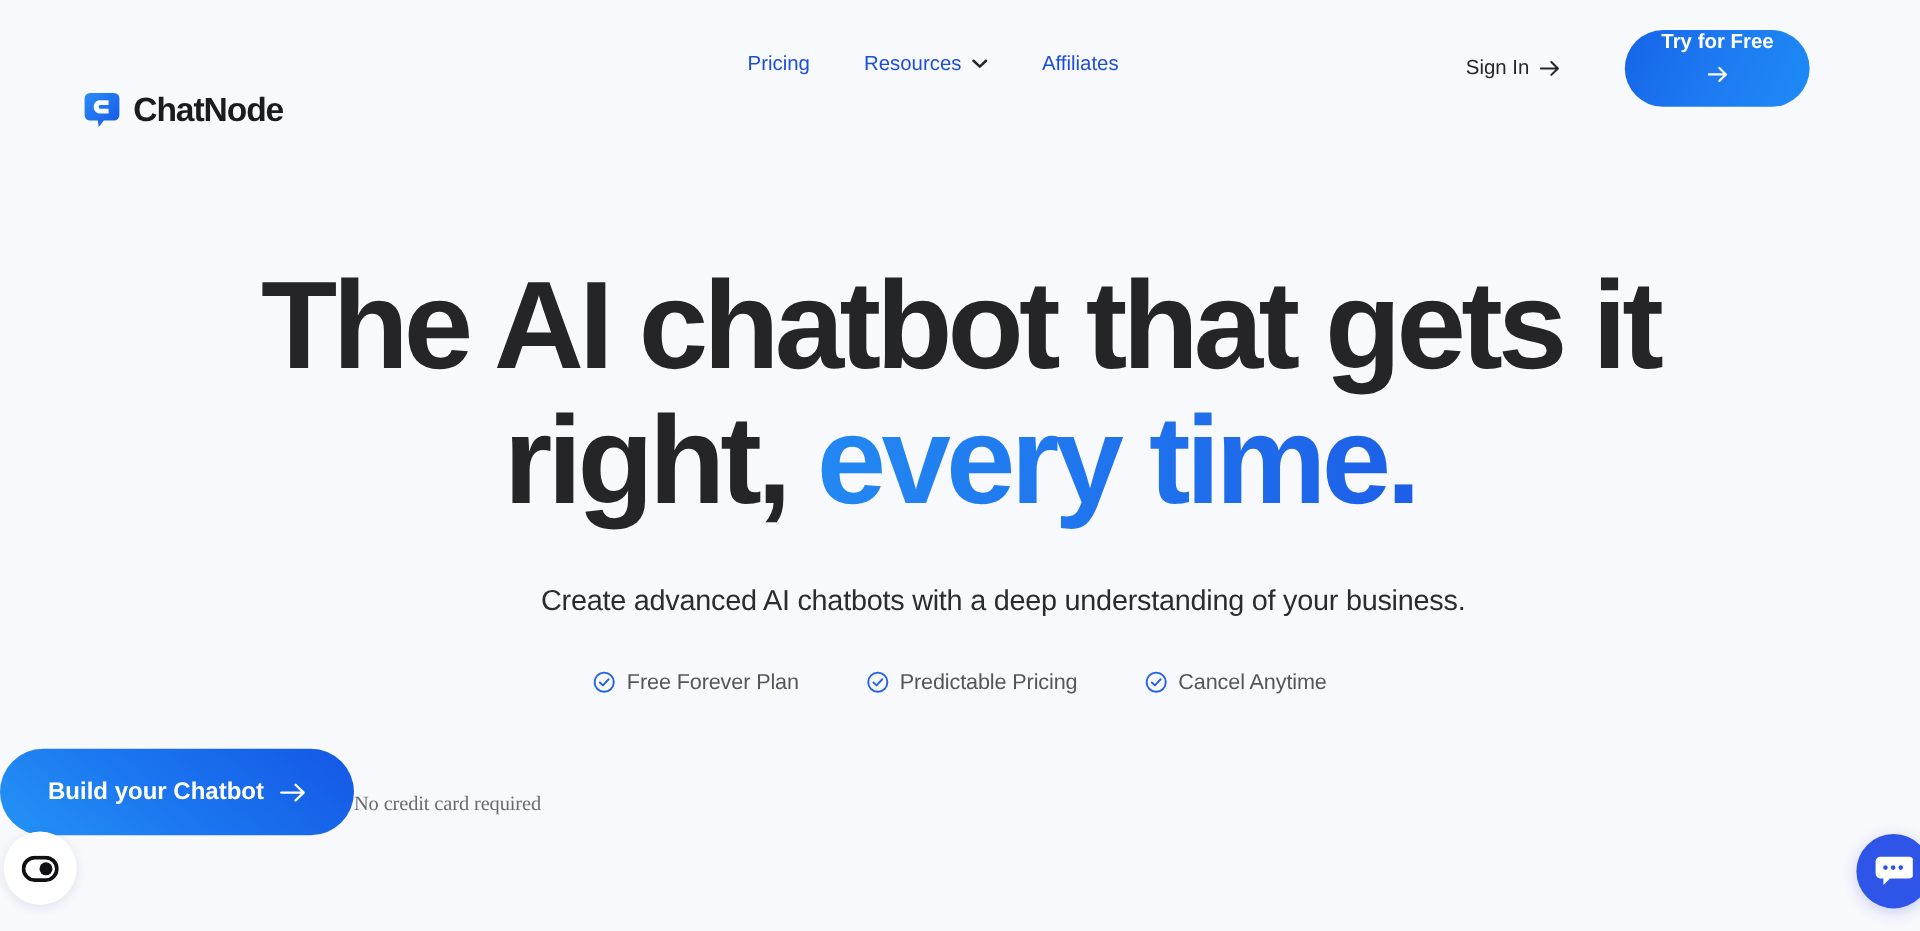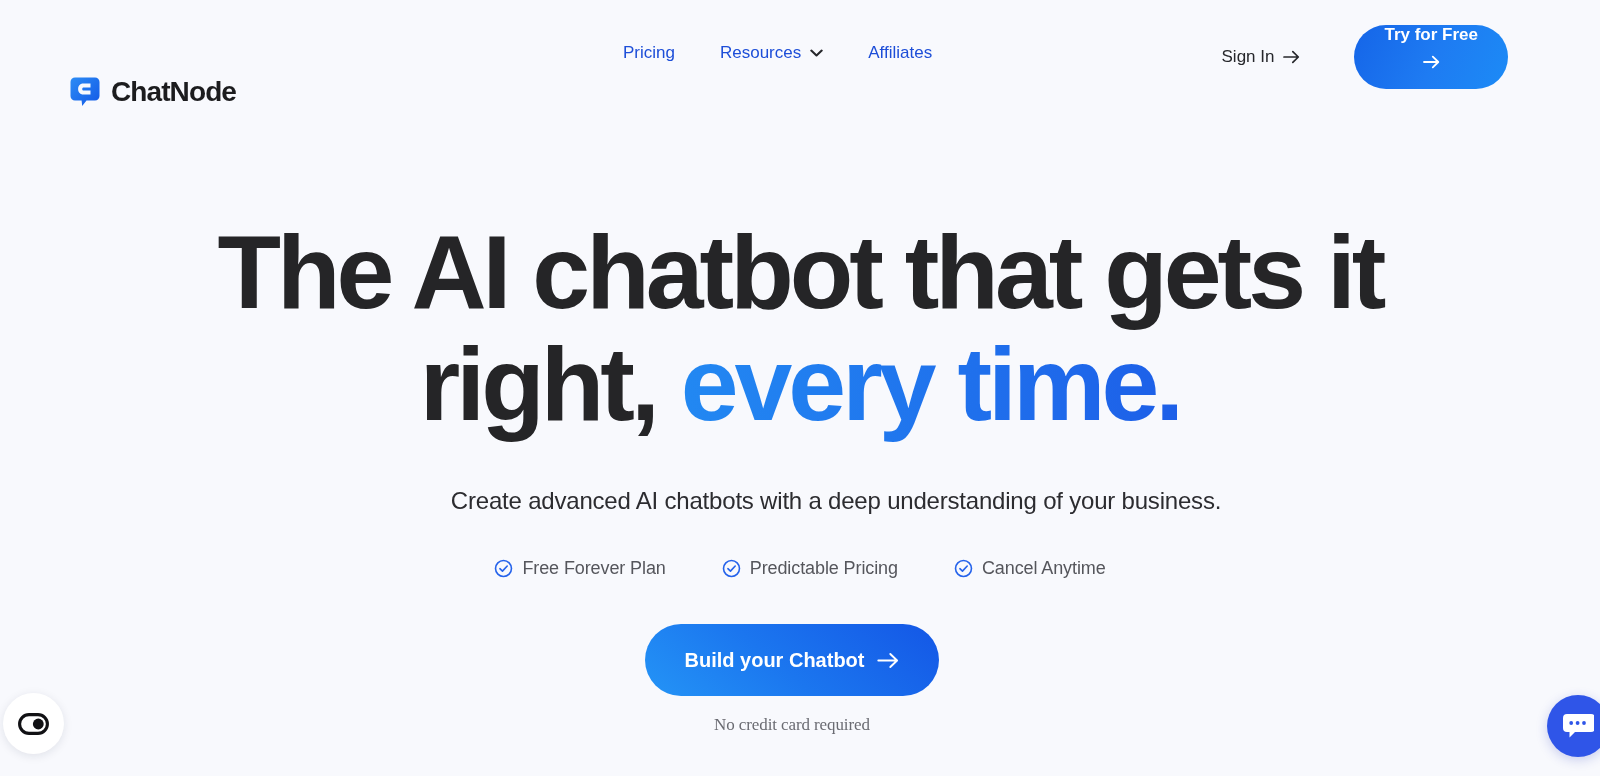--- a/index.html
+++ b/index.html
@@ -89,21 +89,21 @@
   .features {
     position:absolute; top:558px; left:0; width:1600px;
     display:flex; justify-content:center; align-items:flex-start; gap:56px;
   }
   .feature { display:flex; align-items:center; gap:9px; }
   .feature-label { font-size:18px; color:#55565C; letter-spacing:-0.1px; }
   .check-icon { display:block; width:19px; height:19px; flex:none; }
 
   .cta-wrap {
     position:absolute; top:624px; left:0; width:1584px;
-    display:flex; flex-direction:column; align-items:center;
+    display:flex; flex-direction:row; align-items:center;
   }
   .btn-cta {
     display:flex; align-items:center; gap:13px;
     height:72px; padding:0 40px; border:none; border-radius:44px;
     background:linear-gradient(220deg,#1457E6 0%,#1B76EF 55%,#2494F6 100%);
     color:#fff; font-size:20px; font-weight:bold;
     font-family:"Liberation Sans", sans-serif;
     cursor:pointer; white-space:nowrap;
   }
   .btn-cta .arrow-md { display:block; width:22px; height:17px; }

